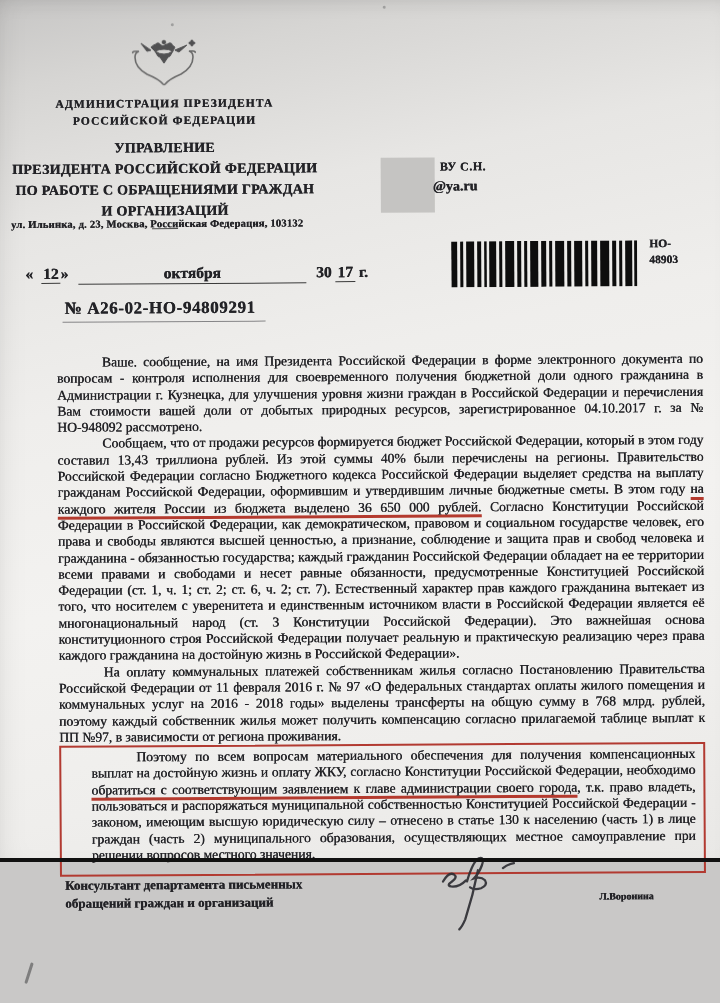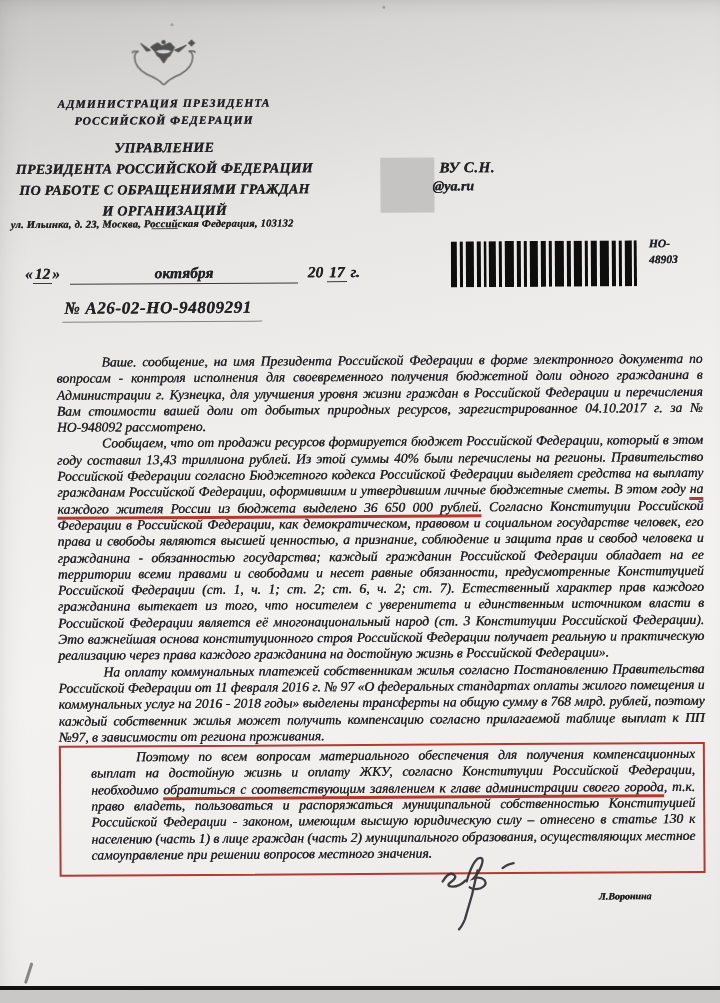--- a/index.html
+++ b/index.html
@@ -2,47 +2,46 @@
 <html lang="ru"><head>
 <meta charset="utf-8">
 <style>
   html,body{margin:0;padding:0;}
   body{
     width:720px;height:1003px;overflow:hidden;
     font-family:"Liberation Serif","DejaVu Serif",serif;
     background:#c9c8c7;
   }
   .page{
-    position:relative;width:720px;height:990px;
+    position:relative;width:720px;height:862px;
     background:linear-gradient(168deg,#c7c6c5 0%,#d6d5d3 9%,#e7e6e4 24%,#efeeec 42%,#f3f2f0 62%,#efeeec 82%,#e9e8e6 100%);
     box-shadow:inset 14px 0 40px -30px rgba(0,0,0,.22), inset 0 14px 28px -22px rgba(0,0,0,.18);
-    font-style:italic;
   }
   .bottom-edge{position:absolute;left:0;bottom:0;width:720px;height:4px;background:#111;}
   .content{
     position:absolute;inset:0;color:#232327;
     transform:rotate(-0.35deg);transform-origin:50% 45%;
   }
   .scan-text{text-shadow:0.35px 0 0 currentColor;}
   
   .letterhead{position:absolute;left:0;top:36px;width:332px;text-align:center;}
   .emblem{width:74px;height:52px;margin:0 auto;display:block;filter:blur(.4px);opacity:.88;}
   .org-block{margin-top:6px;font-size:11.5px;font-weight:bold;letter-spacing:1.1px;line-height:1.45;}
   .dept-block{margin-top:9px;font-size:14px;font-weight:bold;letter-spacing:.3px;line-height:1.5;}
   .divider{width:26px;border:0;border-top:1.6px solid #4c4c4c;margin:7px auto 0;}
   .address{position:absolute;left:12px;top:217px;font-size:10.6px;font-weight:bold;letter-spacing:.2px;white-space:nowrap;}
   
   .redact-box{position:absolute;left:382px;top:158px;width:54px;height:55px;background:#c5c4c2;}
-  .recipient-name{position:absolute;left:441px;top:160px;font-size:15px;font-weight:bold;letter-spacing:.5px;}
+  .recipient-name{position:absolute;left:441px;top:160px;font-size:12px;font-weight:bold;letter-spacing:.5px;}
   .recipient-email{position:absolute;left:434px;top:179px;font-size:14px;font-weight:bold;}
   .barcode{position:absolute;left:452px;top:242px;}
   .barcode-label{position:absolute;left:650px;top:238px;font-size:11.5px;line-height:1.35;font-weight:bold;}
   
   .dateline{position:absolute;left:26px;top:263px;font-size:15.5px;font-weight:bold;white-space:nowrap;}
-  .dateline .day{border-bottom:1.5px solid #3a3a3a;padding:0 2px 1px;}
+  .dateline .day{border-bottom:1.5px solid #3a3a3a;padding:0 2px 1px;margin-left:8px;}
   .dateline .slot{display:inline-block;width:228px;text-align:center;border-bottom:1.5px solid #3a3a3a;padding-bottom:1px;margin:0 6px;}
   .dateline .yr2{border-bottom:1.5px solid #3a3a3a;padding:0 2px 1px;margin-top:28px;}
   .refnum{position:absolute;left:63px;top:297px;font-size:17px;font-weight:bold;letter-spacing:.6px;border-bottom:1.2px solid rgba(50,50,55,.55);padding:0 10px 3px 2px;}
   
   .body-text{position:absolute;left:57px;top:353px;width:646px;font-size:13.6px;line-height:16.3px;text-align:justify;}
   .body-text p{margin:0;text-indent:45px;}
   .ru{border-bottom:3px solid #b43a2e;padding-bottom:.5px;}
   .boxed{border:2.5px solid #b23a31;margin:1px -6px 0 -30px;padding:2px 8px 11px 30px;}
   
   .sig-title{position:absolute;left:62px;top:875px;font-size:13px;font-weight:bold;line-height:1.35;}
@@ -121,34 +120,36 @@
       </g>
     </svg>
     <div class="barcode-label">
       <div>НО-</div>
       <div>48903</div>
     </div>
 
     <div class="dateline">
       <span>«</span><span class="day">12</span><span>»</span>
       <span class="slot">октября</span>
-      <span>20</span> <span class="yr2">17</span>
+      <span>30</span> <span class="yr2">17</span>
       <span>г.</span>
     </div>
 
     <div class="refnum">№ А26-02-НО-94809291</div>
 
     <div class="body-text">
       <p>Ваше. сообщение, на имя Президента Российской Федерации в форме электронного документа по вопросам - контроля исполнения для своевременного получения бюджетной доли одного гражданина в Администрации г. Кузнецка, для улучшения уровня жизни граждан в Российской Федерации и перечисления Вам стоимости вашей доли от добытых природных ресурсов, зарегистрированное 04.10.2017 г. за № НО-948092 рассмотрено.</p>
       <p><span>Сообщаем, что от продажи ресурсов формируется бюджет Российской Федерации, который в этом году составил 13,43 триллиона рублей. Из этой суммы 40% были перечислены на регионы. Правительство Российской Федерации согласно Бюджетного кодекса Российской Федерации выделяет средства на выплату гражданам Российской Федерации, оформившим и утвердившим личные бюджетные сметы. В этом году </span><span class="ru">на каждого жителя России из бюджета выделено 36 650 000 рублей.</span><span> Согласно Конституции Российской Федерации в Российской Федерации, как демократическом, правовом и социальном государстве человек, его права и свободы являются высшей ценностью, а признание, соблюдение и защита прав и свобод человека и гражданина - обязанностью государства; каждый гражданин Российской Федерации обладает на ее территории всеми правами и свободами и несет равные обязанности, предусмотренные Конституцией Российской Федерации (ст. 1, ч. 1; ст. 2; ст. 6, ч. 2; ст. 7). Естественный характер прав каждого гражданина вытекает из того, что носителем с уверенитета и единственным источником власти в Российской Федерации является её многонациональный народ (ст. 3 Конституции Российской Федерации). Это важнейшая основа конституционного строя Российской Федерации получает реальную и практическую реализацию через права каждого гражданина на достойную жизнь в Российской Федерации».</span></p>
       <p>На оплату коммунальных платежей собственникам жилья согласно Постановлению Правительства Российской Федерации от 11 февраля 2016 г. № 97 «О федеральных стандартах оплаты жилого помещения и коммунальных услуг на 2016 - 2018 годы» выделены трансферты на общую сумму в 768 млрд. рублей, поэтому каждый собственник жилья  может получить компенсацию согласно прилагаемой таблице выплат к ПП №97, в зависимости от региона проживания.</p>
       <p class="boxed"><span>Поэтому по всем вопросам материального обеспечения для получения компенсационных выплат на достойную жизнь и оплату ЖКУ, согласно  Конституции Российской Федерации, необходимо </span><span class="ru">обратиться с соответствующим заявлением к главе администрации своего города</span><span>, т.к. право владеть, пользоваться и распоряжаться муниципальной собственностью Конституцией Российской Федерации - законом, имеющим высшую юридическую силу – отнесено в статье 130  к населению (часть 1) в лице граждан (часть 2)  муниципального образования, осуществляющих местное самоуправление при решении вопросов местного значения.</span></p>
     </div>
 
     <div class="sig-title">
+      <div>Консультант департамента письменных</div>
+      <div>обращений граждан и организаций</div>
     </div>
     <svg class="sig-scribble" width="110" height="86" viewBox="0 0 110 86">
       <g fill="none" stroke="#2e2e33" stroke-width="2.3" stroke-linecap="round" opacity="0.92">
         <path d="M22 34 Q28 24 33 27 Q37 30 31 34 Q25 38 30 39 Q38 40 45 33"></path>
         <path d="M46 34 Q52 14 58 11 Q64 9 61 18 Q58 26 53 31 Q60 29 64 33 Q67 38 60 41 Q53 43 49 40"></path>
         <path d="M57 23 Q52 48 44 72 Q41 79 38 82"></path>
         <path d="M82 21 Q87 17 93 16"></path>
       </g>
     </svg>
     <div class="sig-name">Л.Воронина</div>

